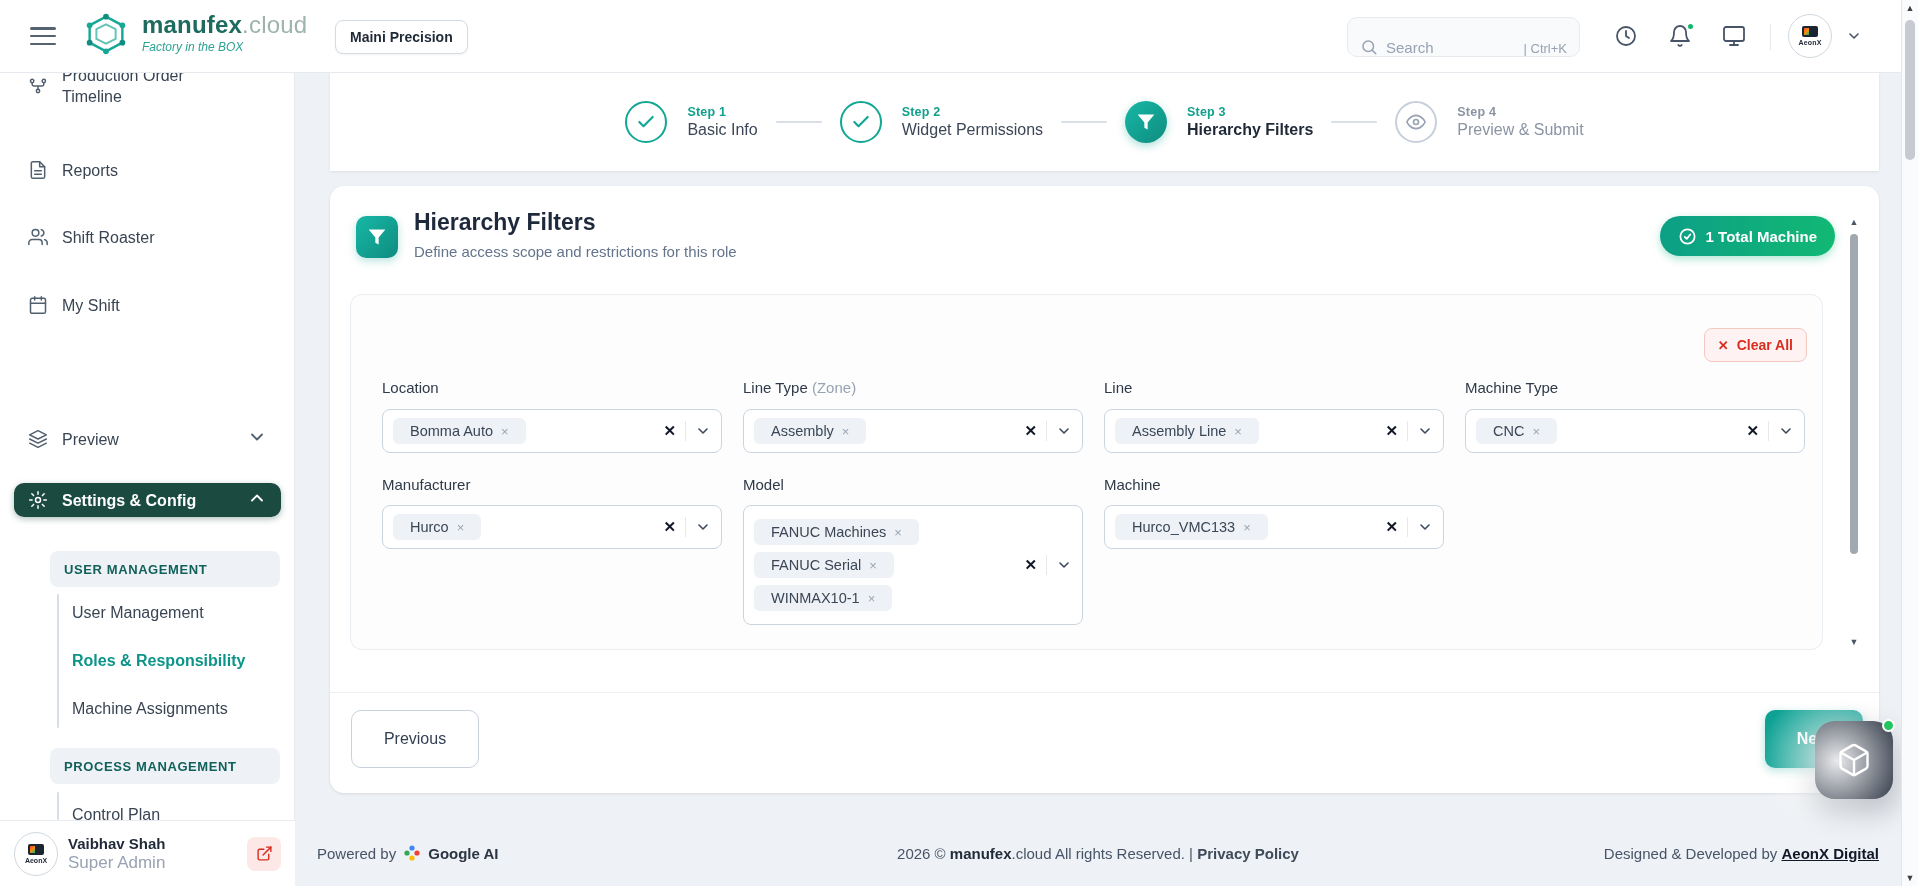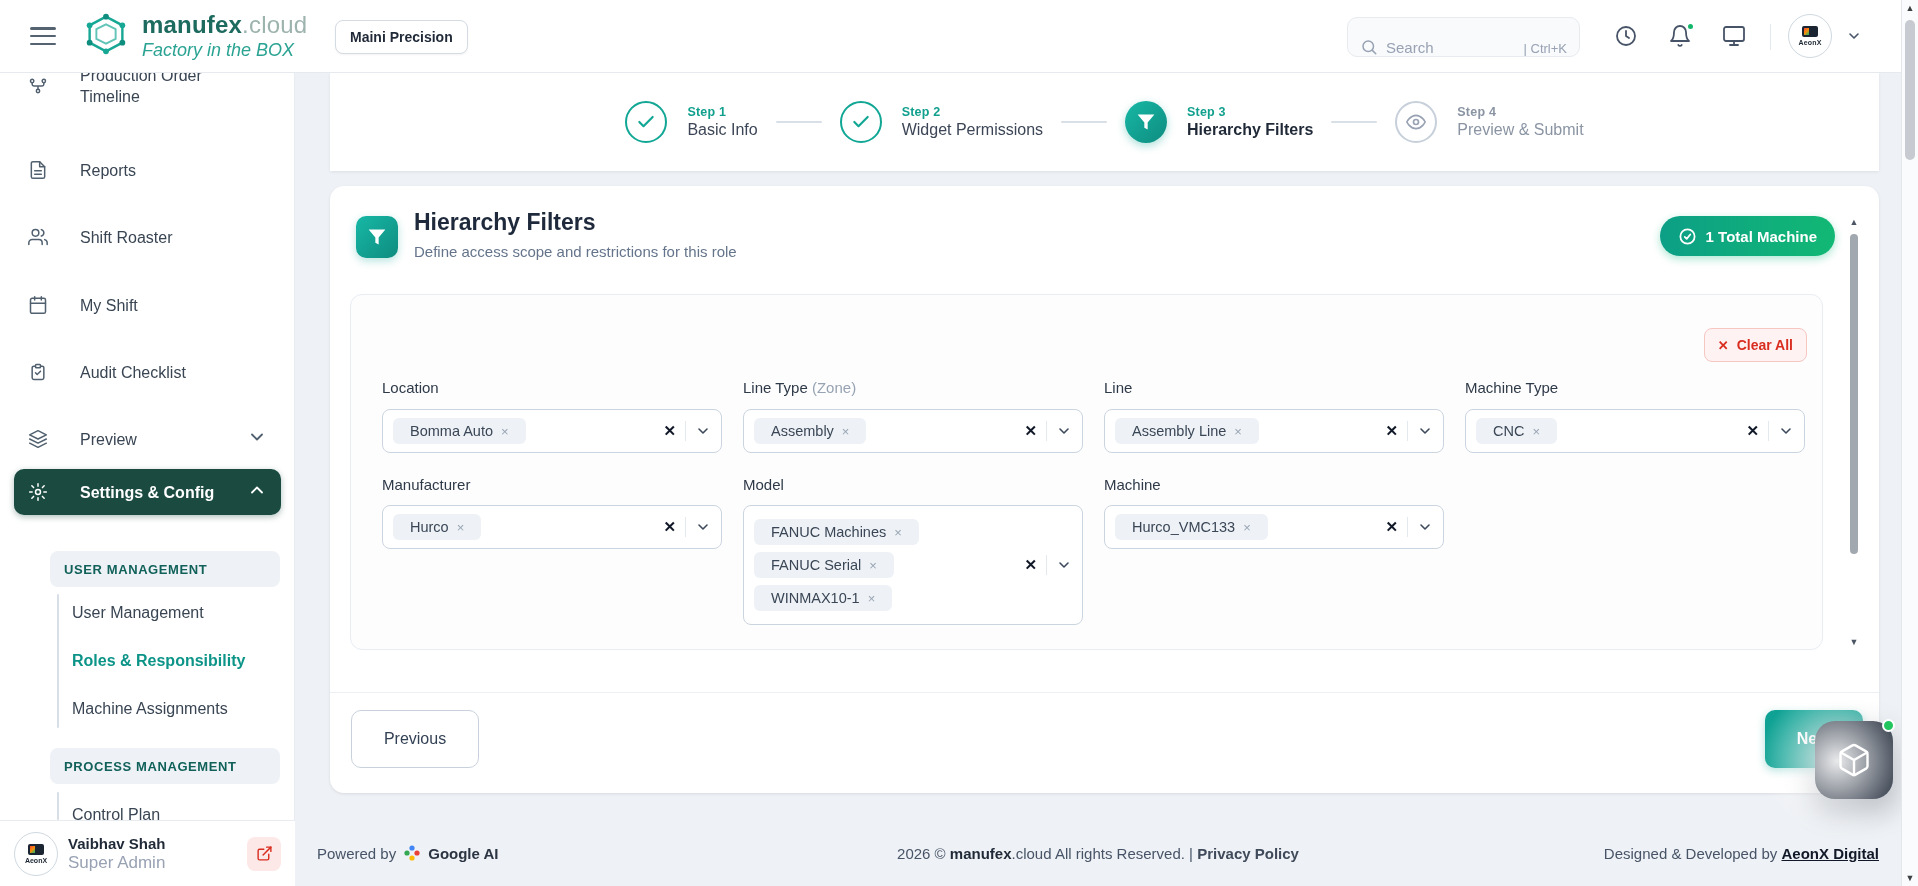--- a/index.html
+++ b/index.html
@@ -7,39 +7,39 @@
   body{overflow:hidden;background:#EEF1F5;position:relative;}
 
   
   .header{position:absolute;left:0;top:0;width:1901px;height:73px;background:#fff;border-bottom:1px solid #E6EAEE;z-index:30;}
   .hamburger{position:absolute;left:30px;top:24px;width:26px;height:24px;display:flex;flex-direction:column;justify-content:space-between;padding:3px 0;cursor:pointer;}
   .hamburger span{height:2.5px;background:#55626F;border-radius:2px;}
   .brand{position:absolute;left:80px;top:11px;display:flex;align-items:flex-start;gap:10px;cursor:pointer;}
   .brand-text .line1{font-size:24px;letter-spacing:.2px;}
   .brand-name{color:#1D6A5E;font-weight:700;}
   .brand-suffix{color:#9DB3AE;font-weight:400;}
-  .brand-tag{font-size:18px;font-style:italic;color:#2BA393;margin-top:1px;}
+  .brand-tag{font-size:12px;font-style:italic;color:#2BA393;margin-top:1px;}
   .org-badge{position:absolute;left:335px;top:20px;height:34px;padding:0 14px;display:flex;align-items:center;border:1px solid #D4DBE2;border-radius:8px;background:#fff;font-size:14px;font-weight:700;color:#1F2937;box-shadow:0 1px 2px rgba(16,24,40,.05);cursor:pointer;}
   .search{position:absolute;left:1347px;top:17px;width:233px;height:40px;background:#F8FAFC;border:1px solid #E7EBEF;border-radius:10px;display:flex;align-items:flex-end;padding:0 12px;gap:8px;}
   .search input{border:none;outline:none;background:transparent;font-size:15px;color:#475467;flex:1;width:90px;}
   .search input::placeholder{color:#98A2B3;}
   .search-kbd{font-size:13px;color:#98A2B3;white-space:nowrap;}
   .hicon{position:absolute;top:24px;width:26px;height:26px;color:#475467;cursor:pointer;}
   .hicon svg{width:24px;height:24px;}
   .bell-dot{position:absolute;right:-1px;top:-2px;width:9px;height:9px;background:#12B76A;border:2px solid #fff;border-radius:50%;}
   .hdr-divider{position:absolute;left:1770px;top:24px;width:1px;height:26px;background:#E3E8EC;}
   .avatar{position:absolute;left:1788px;top:14px;width:44px;height:44px;border-radius:50%;border:1px solid #D0D9E0;background:#fff;display:flex;flex-direction:column;align-items:center;justify-content:center;cursor:pointer;overflow:hidden;}
   .avatar .mini-logo{width:16px;height:11px;border-radius:2px;background:#1B2532;position:relative;}
   .avatar .mini-logo:after{content:"";position:absolute;left:2px;top:2px;width:5px;height:7px;background:linear-gradient(135deg,#F04438,#F79009,#12B76A);}
   .avatar .micro{font-size:7px;font-weight:700;color:#1B2532;margin-top:2px;letter-spacing:.2px;}
   .avatar-chev{position:absolute;left:1846px;top:28px;color:#475467;cursor:pointer;}
 
   
   .sidebar{position:absolute;left:0;top:0;width:295px;height:886px;background:#fff;border-right:1px solid #E8ECF0;z-index:20;overflow:hidden;}
-  .side-item{position:absolute;left:14px;width:267px;height:48px;display:flex;align-items:center;gap:32px;padding:0 14px;color:#394553;font-size:16px;border-radius:10px;cursor:pointer;}
+  .side-item{position:absolute;left:14px;width:267px;height:48px;display:flex;align-items:center;gap:14px;padding:0 14px;color:#394553;font-size:16px;border-radius:10px;cursor:pointer;}
   .side-item svg{width:20px;height:20px;color:#51606F;flex:none;}
   .side-item .lbl{line-height:21px;}
   .side-item.first{height:52px;align-items:center;}
   .side-item.first .lbl{width:170px;}
   .side-item.active{background:#1A4A40;color:#fff;font-weight:600;box-shadow:0 2px 6px rgba(26,74,64,.35);}
   .side-item.active svg{color:#fff;}
   .side-item .chev-right{margin-left:auto;color:inherit;}
   .sec-head{position:absolute;left:50px;width:230px;height:36px;display:flex;align-items:center;padding:0 14px;background:#EEF2F6;border-radius:8px;font-size:13px;font-weight:700;letter-spacing:.6px;color:#11615A;}
   .sub-item{position:absolute;left:72px;width:208px;height:30px;display:flex;align-items:center;font-size:16px;color:#394553;cursor:pointer;}
   .sub-item.active{color:#0D9488;font-weight:600;}
@@ -241,42 +241,34 @@
   <div class="side-item" style="top:281px">
     <svg viewBox="0 0 24 24" fill="none" stroke="currentColor" stroke-width="1.8" stroke-linecap="round" stroke-linejoin="round">
         <rect x="3" y="4" width="18" height="18" rx="2"></rect>
         <line x1="16" y1="2" x2="16" y2="6"></line>
         <line x1="8" y1="2" x2="8" y2="6"></line>
         <line x1="3" y1="10" x2="21" y2="10"></line>
       </svg>
     <span class="lbl">My Shift</span>
   </div>
 
-  <div class="side-item" style="top:348px">
-    <svg viewBox="0 0 24 24" fill="none" stroke="currentColor" stroke-width="1.8" stroke-linecap="round" stroke-linejoin="round">
-        <path d="M9 5H7a2 2 0 0 0-2 2v12a2 2 0 0 0 2 2h10a2 2 0 0 0 2-2V7a2 2 0 0 0-2-2h-2"></path>
-        <rect x="9" y="3" width="6" height="4" rx="1"></rect>
-        <polyline points="9 13 11 15 15 11"></polyline>
-      </svg>
-    <span class="lbl">Audit Checklist</span>
-  </div>
 
   <div class="side-item" style="top:415px">
     <svg viewBox="0 0 24 24" fill="none" stroke="currentColor" stroke-width="1.8" stroke-linecap="round" stroke-linejoin="round">
         <polygon points="12 2 2 7 12 12 22 7 12 2"></polygon>
         <polyline points="2 17 12 22 22 17"></polyline>
         <polyline points="2 12 12 17 22 12"></polyline>
       </svg>
     <span class="lbl">Preview</span>
     <span class="chev-right"><svg width="16" height="16" viewBox="0 0 24 24" fill="none" stroke="currentColor" stroke-width="2.2" stroke-linecap="round" stroke-linejoin="round">
           <polyline points="6 9 12 15 18 9"></polyline>
         </svg></span>
   </div>
 
-  <div class="side-item active" style="top:469px;height:46px">
+  <div class="side-item active" style="top:483px;height:34px">
     <svg viewBox="0 0 24 24" fill="none" stroke="currentColor" stroke-width="1.8" stroke-linecap="round" stroke-linejoin="round">
         <circle cx="12" cy="12" r="3"></circle>
         <path d="M12 2v3M12 19v3M2 12h3M19 12h3M4.6 4.6l2.1 2.1M17.3 17.3l2.1 2.1M19.4 4.6l-2.1 2.1M6.7 17.3l-2.1 2.1"></path>
       </svg>
     <span class="lbl">Settings &amp; Config</span>
     <span class="chev-right"><svg width="16" height="16" viewBox="0 0 24 24" fill="none" stroke="currentColor" stroke-width="2.2" stroke-linecap="round" stroke-linejoin="round">
           <polyline points="6 15 12 9 18 15"></polyline>
         </svg></span>
   </div>
 

